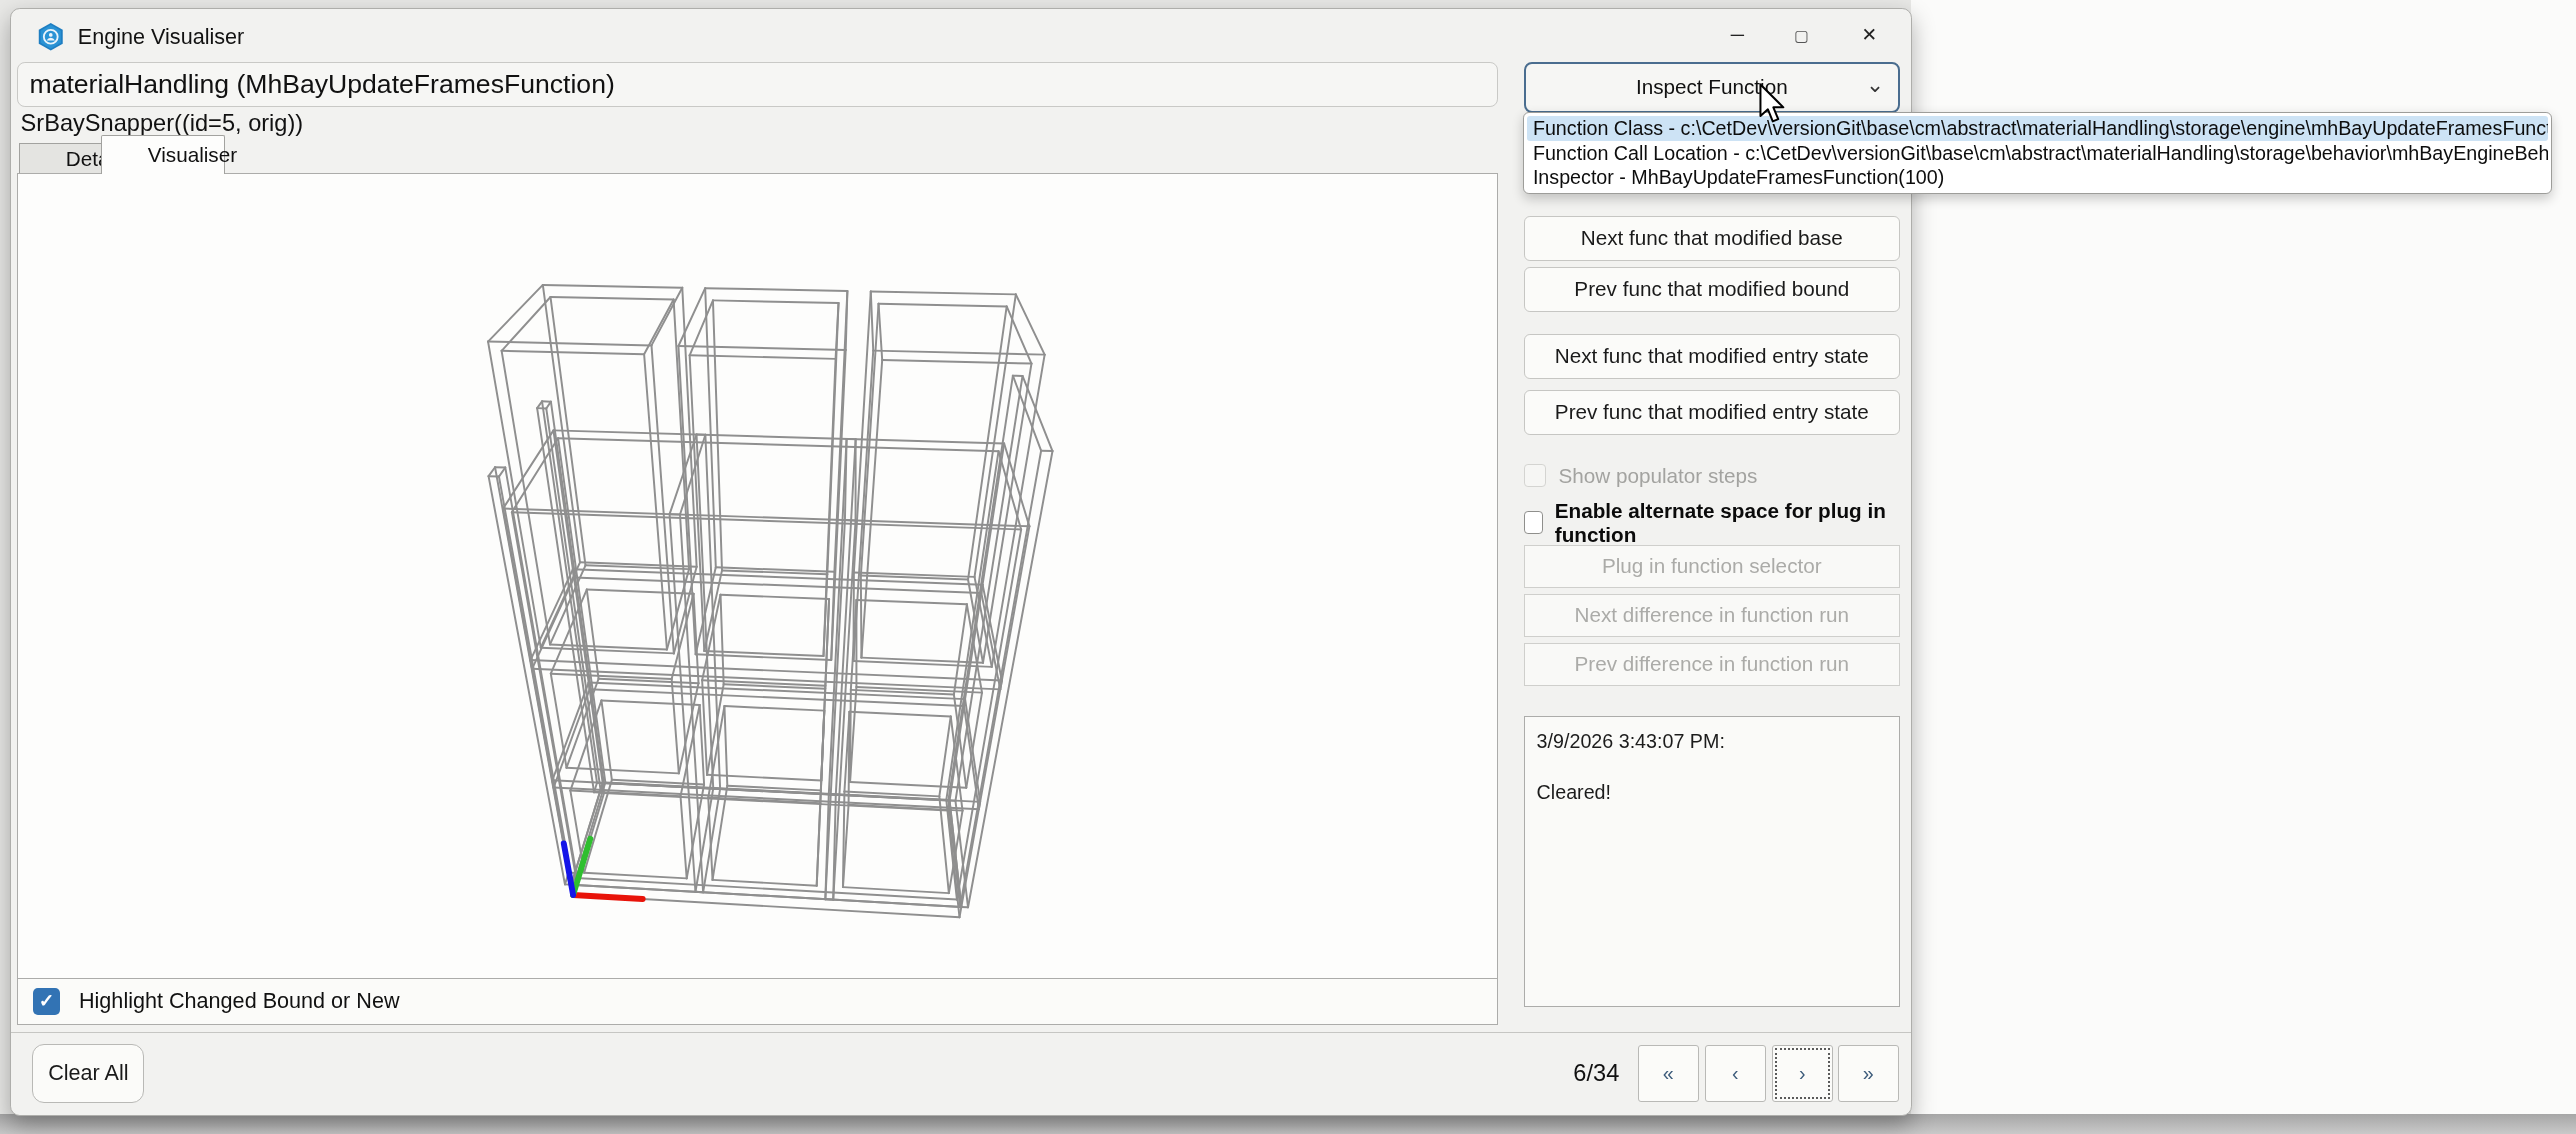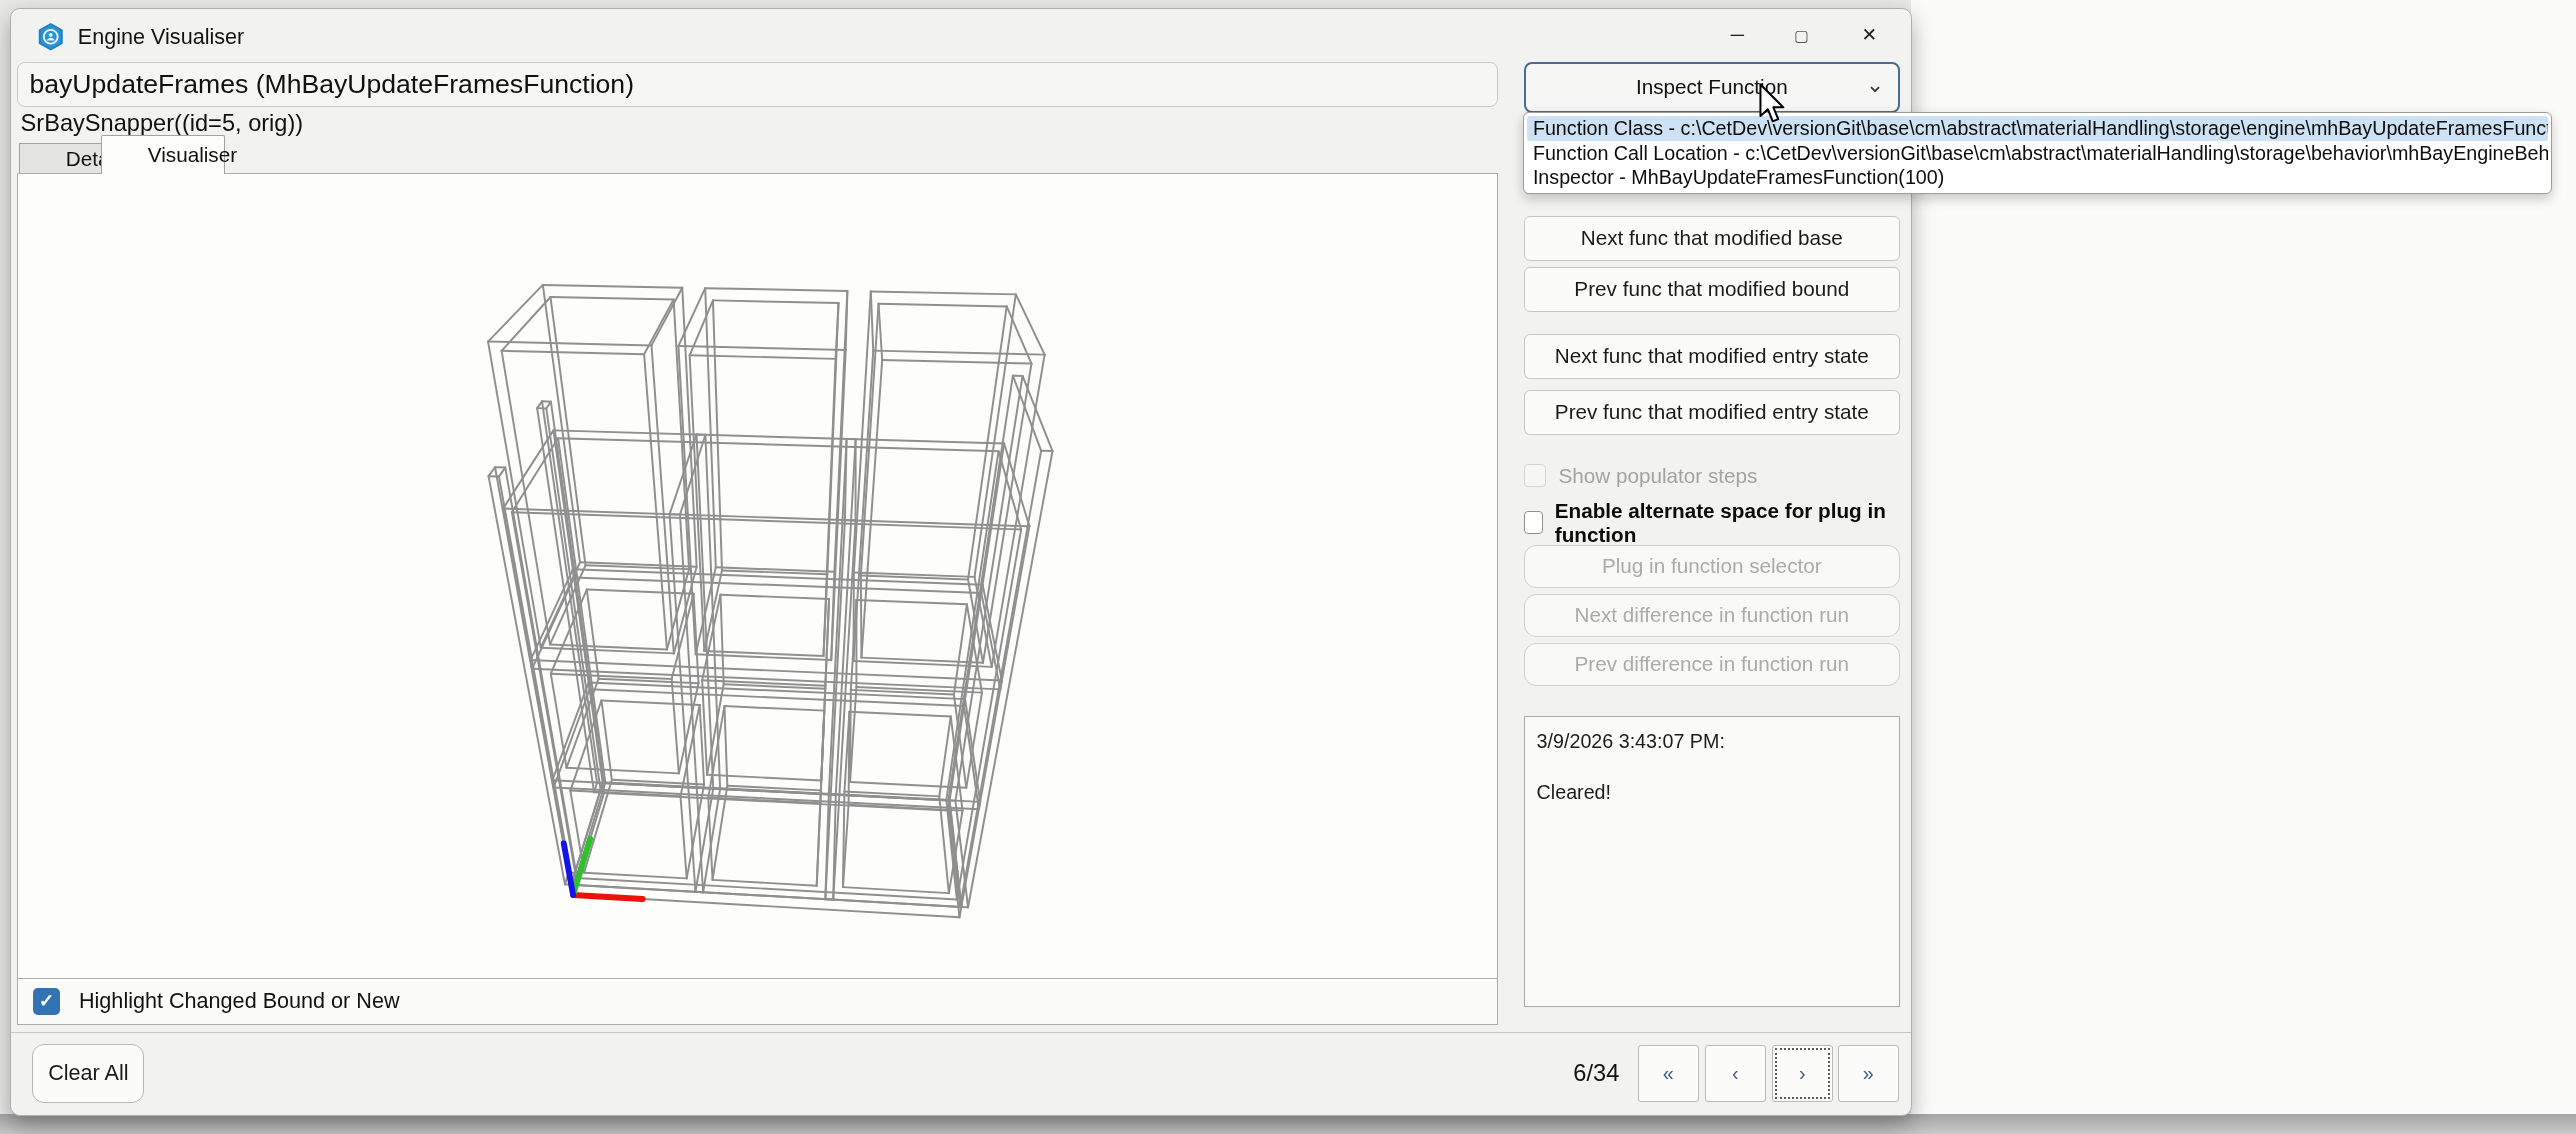--- a/index.html
+++ b/index.html
@@ -58,21 +58,21 @@
   .pager.focused{outline:2px dotted #5a5a5a;outline-offset:-5.9px;}
   
   .rpanel{position:absolute;left:1513px;top:0;width:376px;height:100%;}
   .combo{position:absolute;left:0;top:53px;width:376px;height:51px;background:#f6f6f4;
     border:2px solid #4a6d8f;border-radius:7.9px;box-sizing:border-box;
     display:flex;align-items:center;justify-content:center;font-size:20.7px;color:#111;}
   .combo .chev{position:absolute;right:13.8px;top:7.9px;font-size:21.6px;color:#333;}
   .rbtn{position:absolute;left:0;width:376px;height:45px;font-size:20.7px;border-radius:5.9px;border-color:#c6c6c3;}
   .rbtn.b0{top:207px;}.rbtn.b1{top:258px;}.rbtn.b2{top:325px;}.rbtn.b3{top:381px;}
   .rbtn.disabled,.dbtn{color:#ababa8;background:#f9f9f7;border:1px solid #cfcfcc;}
-  .dbtn{position:absolute;left:0;width:376px;height:43px;font-size:20.7px;border-radius:12px;box-sizing:border-box;
+  .dbtn{position:absolute;left:0;width:376px;height:43px;font-size:20.7px;border-radius:0;box-sizing:border-box;
     display:flex;align-items:center;justify-content:center;}
   .dbtn.d0{top:536px;}.dbtn.d1{top:585px;}.dbtn.d2{top:634px;}
   .optrow{position:absolute;left:0;width:376px;height:29.5px;display:flex;align-items:center;}
   .optrow.o0{top:452px;}
   .optrow.o1{top:499px;}
   .optrow .box{width:22.6px;height:22.6px;border-radius:3.9px;box-sizing:border-box;}
   .optrow.o0 .box{border:1px solid #d4d4d1;background:#f6f6f4;}
   .optrow.o1 .box{border:1px solid #8f8f8c;background:#ffffff;}
   .optrow .lbl{margin-left:12px;font-size:20.7px;}
   .optrow.o0 .lbl{color:#a3a3a0;}
@@ -106,21 +106,21 @@
       <circle cx="16" cy="16" r="7.5" fill="none" stroke="#eaf4fb" stroke-width="2"></circle>
       <circle cx="16" cy="14" r="2" fill="#eaf4fb"></circle>
       <path d="M11.5 20 a5 5 0 0 1 9 0" fill="#eaf4fb"></path>
     </svg>
     <span class="title-text">Engine Visualiser</span>
     <div class="winbtn min">─</div>
     <div class="winbtn max">▢</div>
     <div class="winbtn close">✕</div>
   </div>
 
-  <div class="fn-box">bayUpdateFrames (MhBayUpdateFramesFunction)</div>
+  <div class="fn-box">materialHandling (MhBayUpdateFramesFunction)</div>
   <div class="fn-sub">SrBaySnapper((id=5, orig))</div>
 
   <div class="tab inactive">Details</div>
   <div class="tab active">Visualiser</div>
 
   <div class="canvas">
     <svg id="wire" width="1479" height="804" viewBox="0 0 1504 817">
         <line x1="562.6" y1="722.4" x2="959.3" y2="745.0" stroke="#8f8f8f" stroke-width="2" stroke-linecap="round"></line>
         <line x1="959.3" y1="745.0" x2="947.3" y2="636.8" stroke="#8f8f8f" stroke-width="2" stroke-linecap="round"></line>
         <line x1="947.3" y1="636.8" x2="594.6" y2="619.0" stroke="#8f8f8f" stroke-width="2" stroke-linecap="round"></line>

